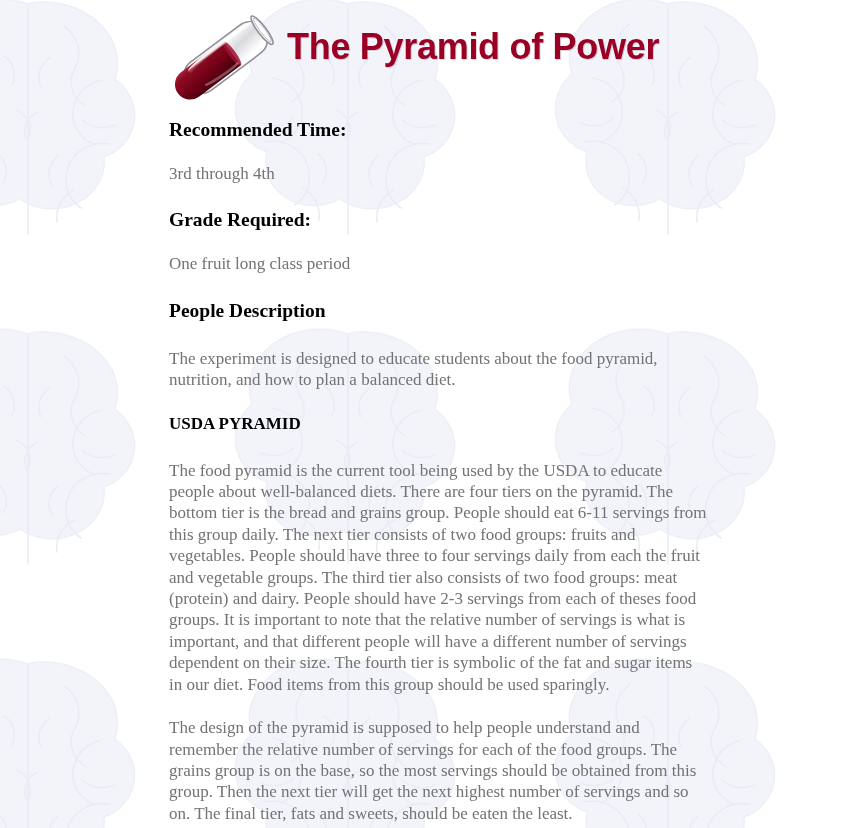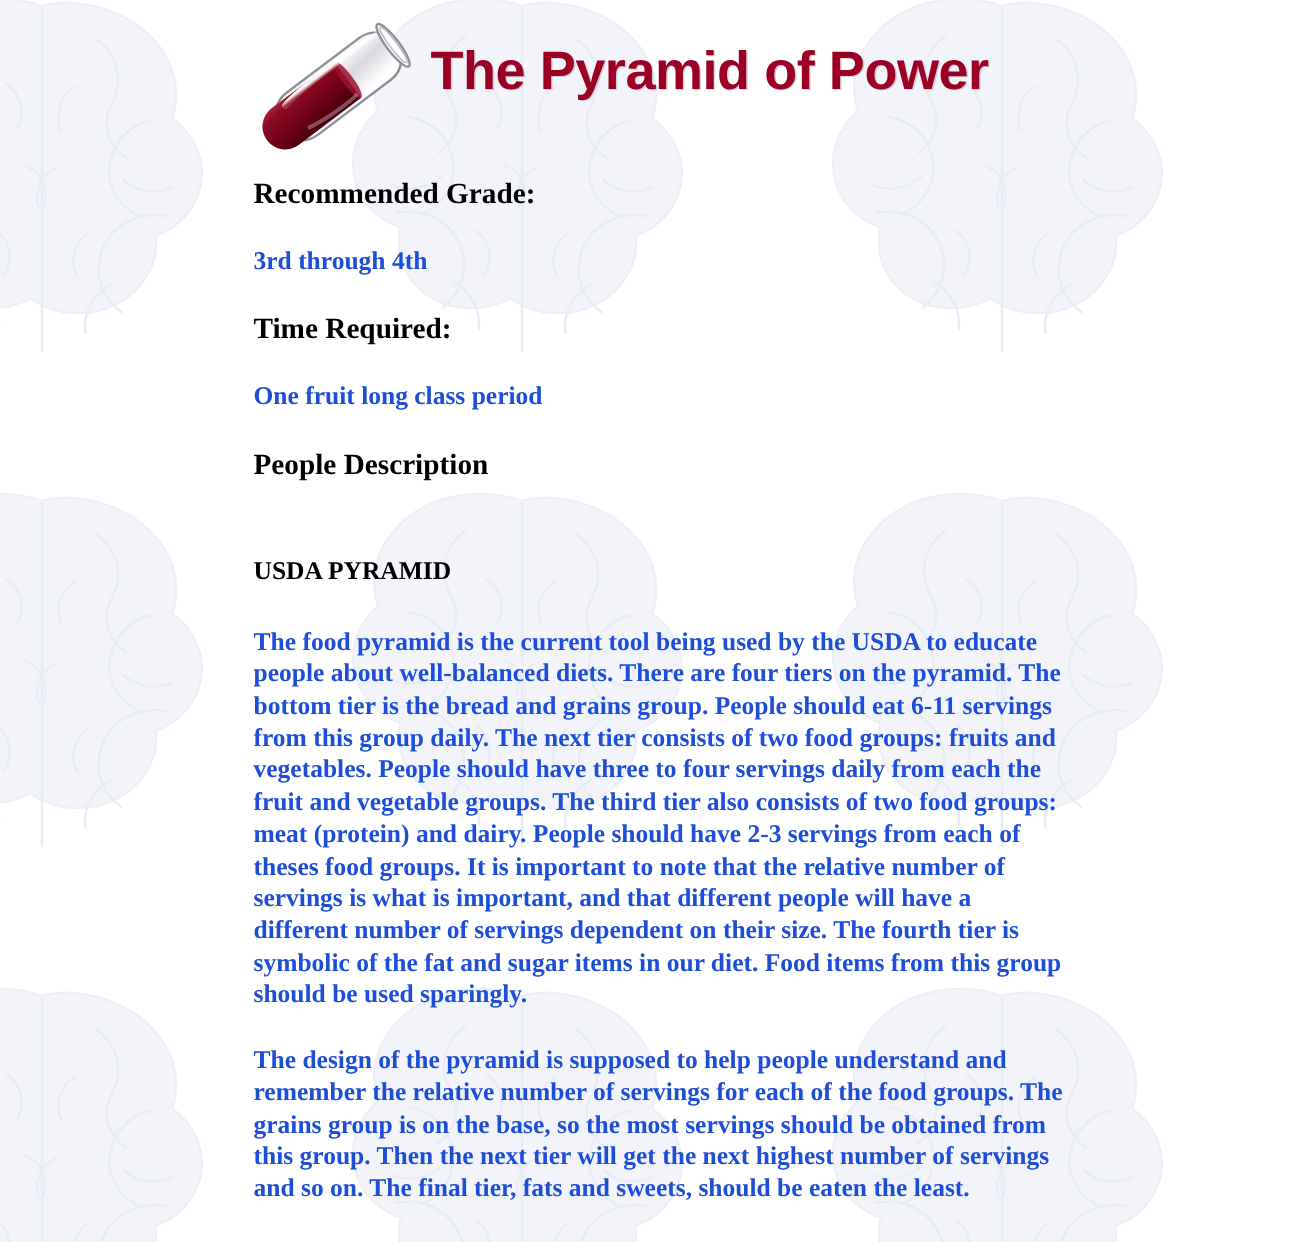--- a/index.html
+++ b/index.html
@@ -99,24 +99,24 @@
     font-weight: bold;
     margin: 0;
     padding: 0;
     color: #000000;
   }
 
   p.body-text {
     font-family: "Liberation Serif", "DejaVu Serif", serif;
     font-size: 17px;
     line-height: 21.4px;
-    font-weight: bold;
-    margin: 0;
-    padding: 0;
-    color: #1d4ed8;
+    font-weight: normal;
+    margin: 0;
+    padding: 0;
+    color: #737373;
   }
   .gap-md  { height: 22px; }
   .gap-lg  { height: 24px; }
   .gap-xl  { height: 26px; }
 </style>
 </head>
 <body>
 
 <div id="watermark-layer">
   <svg width="0" height="0" style="position:absolute" aria-hidden="true">
@@ -229,34 +229,35 @@
           <path d="M26 63.6 C38 66.2 58 66.4 64 65.2" stroke="#ffffff" stroke-opacity="0.30" stroke-width="2.6" fill="none" stroke-linecap="round"></path>
 
           <ellipse cx="103.5" cy="53.5" rx="4.2" ry="17.5" fill="#fafafc" stroke="#8f8f99" stroke-width="1.6"></ellipse>
           <ellipse cx="103.9" cy="53.5" rx="2.4" ry="14.6" fill="#ffffff" stroke="#b9b9c3" stroke-width="0.9"></ellipse>
         </g>
       </svg>
 
       <div id="site-title">The Pyramid of Power</div>
     </div>
 
-    <h2 class="sec-heading">Recommended Grade:</h2>
+    <h2 class="sec-heading">Recommended Time:</h2>
     <div class="gap-md"></div>
     <p class="body-text">3rd through 4th</p>
 
     <div class="gap-lg"></div>
 
-    <h2 class="sec-heading">Time Required:</h2>
+    <h2 class="sec-heading">Grade Required:</h2>
     <div class="gap-md"></div>
     <p class="body-text">One fruit long class period</p>
 
     <div class="gap-lg"></div>
 
     <h2 class="sec-heading">People Description</h2>
     <div class="gap-xl"></div>
+    <p class="body-text">The experiment is designed to educate students about the food pyramid, nutrition, and how to plan a balanced diet.</p>
 
     <div class="gap-md"></div>
 
     <h3 class="sub-heading">USDA PYRAMID</h3>
 
     <div class="gap-xl"></div>
 
     <p class="body-text">The food pyramid is the current tool being used by the USDA to educate people about well-balanced diets. There are four tiers on the pyramid. The bottom tier is the bread and grains group. People should eat 6-11 servings from this group daily. The next tier consists of two food groups: fruits and vegetables. People should have three to four servings daily from each the fruit and vegetable groups. The third tier also consists of two food groups: meat (protein) and dairy. People should have 2-3 servings from each of theses food groups. It is important to note that the relative number of servings is what is important, and that different people will have a different number of servings dependent on their size. The fourth tier is symbolic of the fat and sugar items in our diet. Food items from this group should be used sparingly.</p>
 
     <div class="gap-md"></div>

